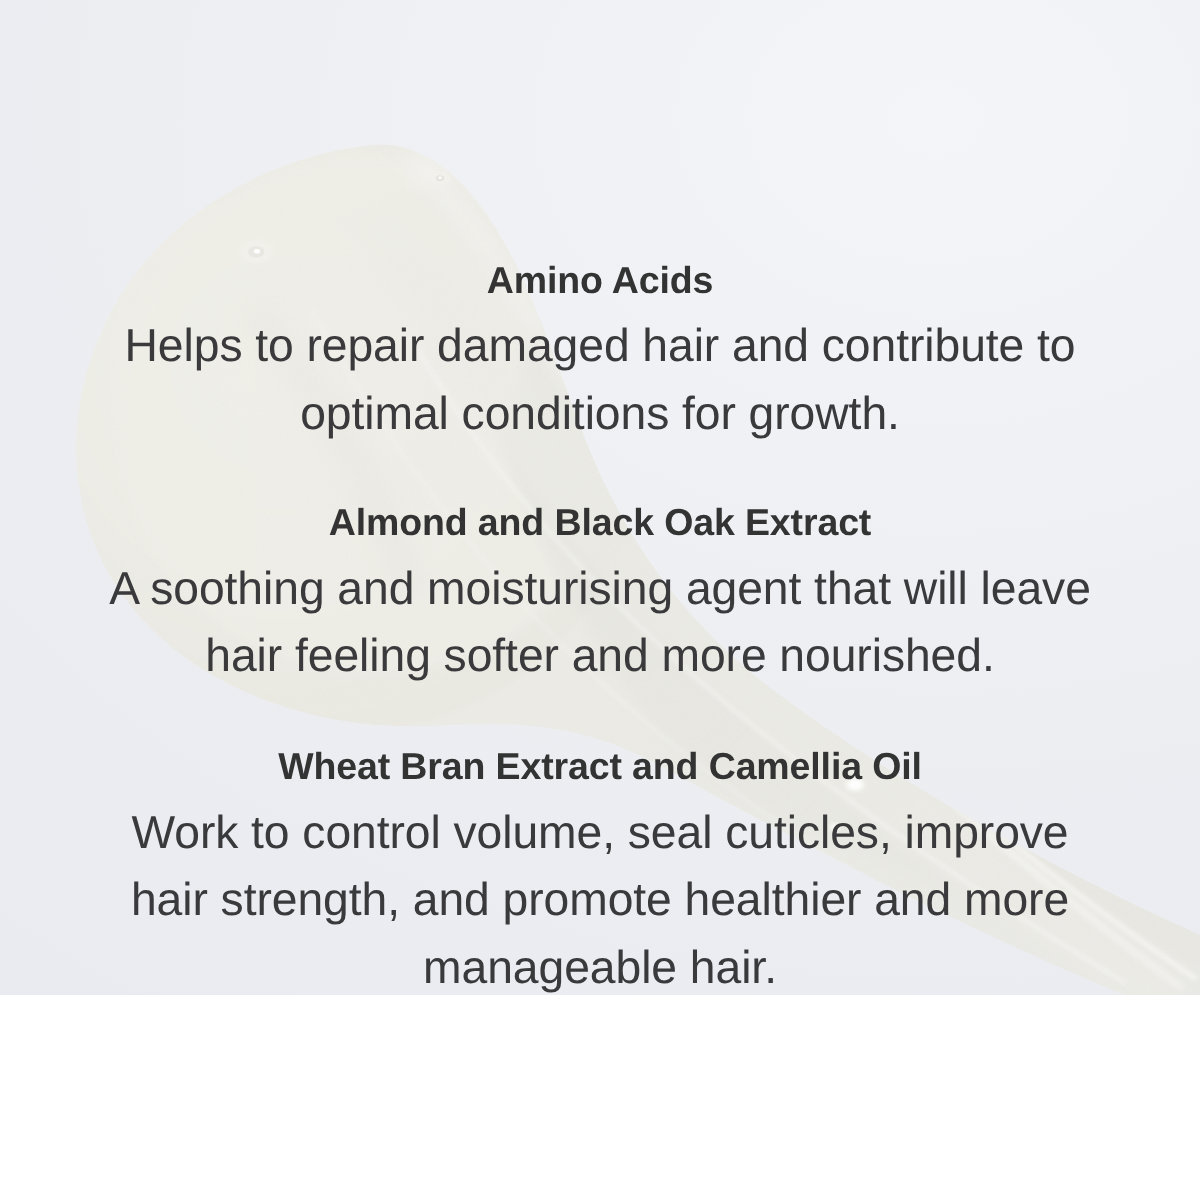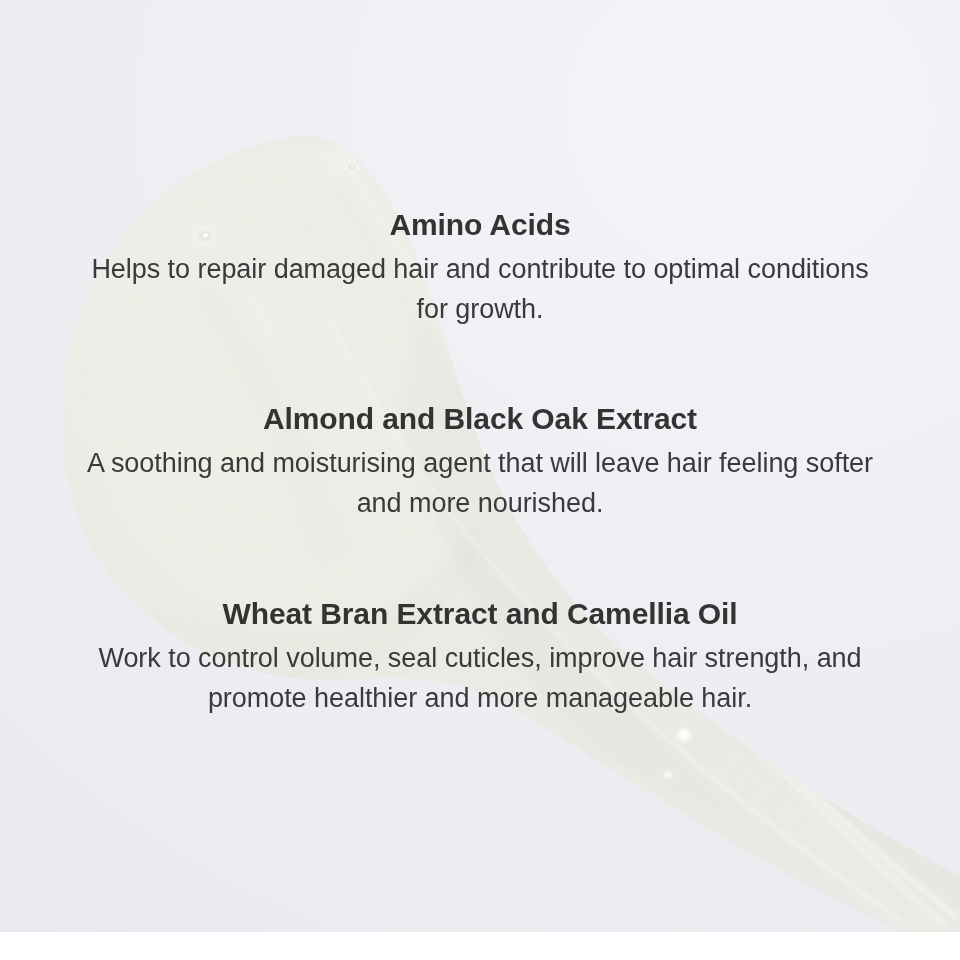--- a/index.html
+++ b/index.html
@@ -6,21 +6,21 @@
   html, body {
     margin: 0;
     padding: 0;
     background: #ffffff;
   }
   * { box-sizing: border-box; }
 
   .canvas {
     position: relative;
     width: 960px;
-    height: 932px;
+    height: 796px;
     overflow: hidden;
     background: #eceef2;
     font-family: "Liberation Sans", "DejaVu Sans", sans-serif;
     -webkit-font-smoothing: antialiased;
   }
 
   
   .bg-base {
     position: absolute;
     inset: 0;
@@ -60,21 +60,21 @@
     margin: 0;
     font-size: 30px;
     font-weight: 700;
     letter-spacing: -0.1px;
     color: #333333;
     line-height: 1.28;
   }
 
   .body {
     margin: 6px auto 0;
-    font-size: 27px;
+    font-size: 37px;
     font-weight: 400;
     color: #3a3a3c;
     line-height: 1.46;
     max-width: 800px;
     letter-spacing: -0.05px;
   }
   .body.narrow { max-width: 790px; }
   .body.wide   { max-width: 810px; }
 </style>
 </head>

